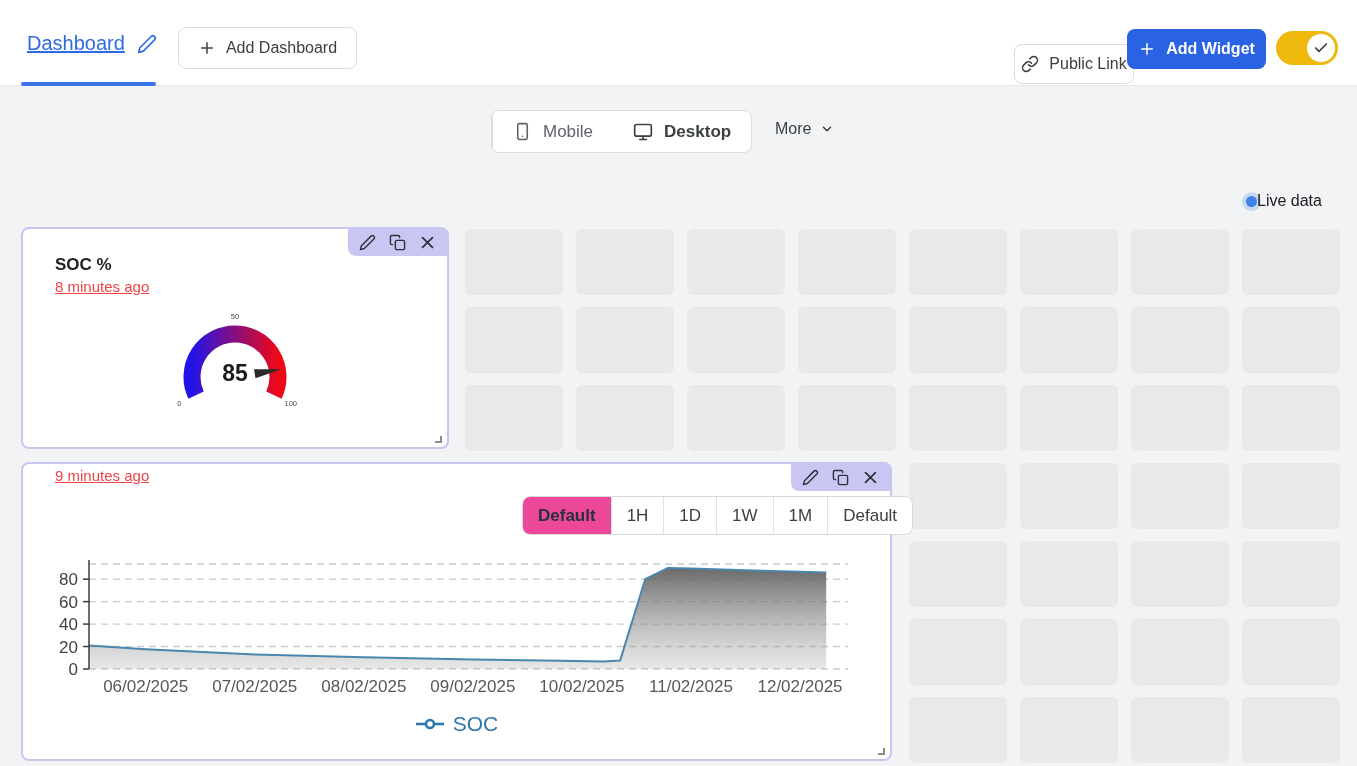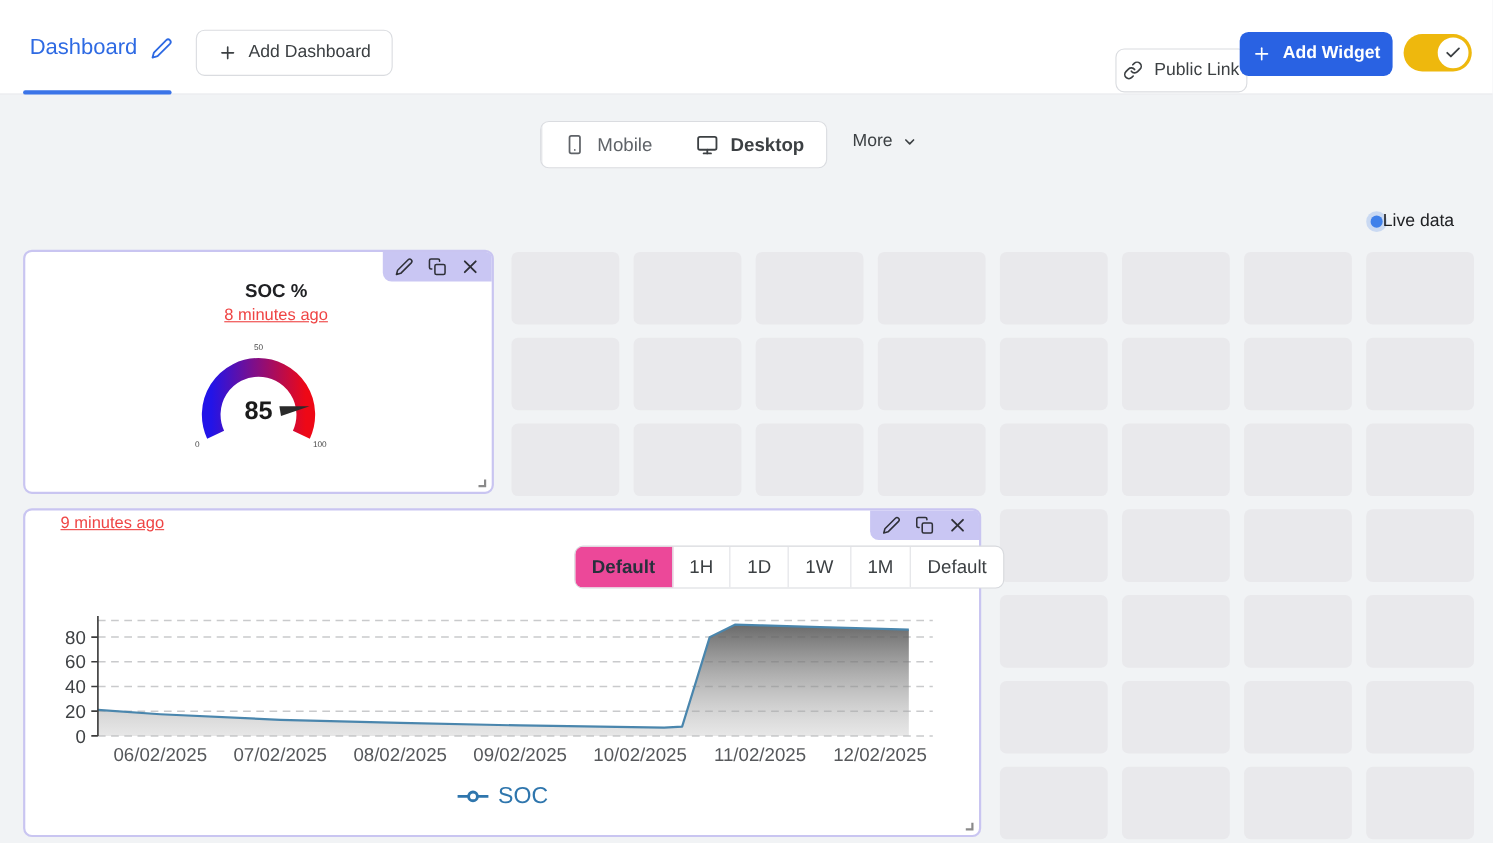--- a/index.html
+++ b/index.html
@@ -3,21 +3,21 @@
 <meta charset="utf-8">
 <style>
   * { margin:0; padding:0; box-sizing:border-box; }
   html,body { width:1357px; height:766px; overflow:hidden; }
   body { font-family:"Liberation Sans", sans-serif; background:#f1f3f5; position:relative; }
 
   
   .header { position:absolute; left:0; top:0; width:1357px; height:86px; background:#ffffff;
             border-bottom:1px solid #e4e6ea; z-index:5; }
   .dash-title { position:absolute; left:27px; top:32px; display:flex; align-items:center; gap:12px;
-                color:#2e6ae3; font-size:20px; font-weight:500; cursor:pointer; }
+                color:#2e6ae3; font-size:20px; font-weight:500; cursor:pointer;text-decoration:underline; }
   .tab-underline { position:absolute; left:21px; top:82px; width:135px; height:4px;
                    background:#3b74e8; border-radius:2px; }
   .btn { display:flex; align-items:center; justify-content:center; gap:10px; background:#fff;
          border:1px solid #dadce0; border-radius:8px; color:#3c4043; font-size:16px; font-weight:500;
          cursor:pointer; }
   .add-dashboard { position:absolute; left:178px; top:27px; width:179px; height:42px; }
   .public-link { position:absolute; left:1014px; top:29px; width:120px; height:40px;margin-top:15px; }
   .add-widget { position:absolute; left:1127px; top:29px; width:139px; height:40px;
                 background:#2962e3; border:none; color:#ffffff; font-weight:600; font-size:16px; }
   .toggle { position:absolute; left:1276px; top:31px; width:62px; height:34px; background:#eeb80d;
@@ -44,21 +44,21 @@
   .ph { position:absolute; width:98px; height:66px; border-radius:6px; background:#e9e9ec; }
 
   
   .widget { position:absolute; background:#ffffff; border:2px solid #c9c5f1; border-radius:8px; z-index:3; }
   .w-title { margin:26px 0 0 32px; font-size:17px; font-weight:bold; color:#202124; }
   .w-sub { margin:3px 0 0 32px; font-size:15px; color:#ef4444;text-decoration:underline; }
   .actions { position:absolute; top:0; right:0; background:#c9c6f3; border-radius:0 5px 0 8px;
              padding:5px 11px; display:flex; align-items:center; gap:13px; z-index:2; }
   .actions svg { cursor:pointer; display:block; }
   .resize-handle { position:absolute; right:4px; bottom:3px; cursor:nwse-resize; }
-  #w1 { left:21px; top:227px; width:428px; height:222px;text-align:center; }
+  #w1 { left:21px; top:227px; width:428px; height:222px; }
   #w2 { left:21px; top:462px; width:871px; height:299px; }
   #gauge-svg { display:block; margin:6px auto 0; }
   #chart-svg { position:absolute; left:0; top:95px; }
 
   .range-tabs { position:absolute; left:499px; top:32px; height:39px; display:flex;
                 background:#ffffff; border:1px solid #d7d9dd; border-radius:8px; overflow:hidden;
                 font-size:17px; }
   .range-tab { display:flex; align-items:center; justify-content:center; padding:0 15px;
                color:#3c4043; border-right:1px solid #e0e2e5; cursor:pointer; white-space:nowrap; }
   .range-tab:last-child { border-right:none; }

